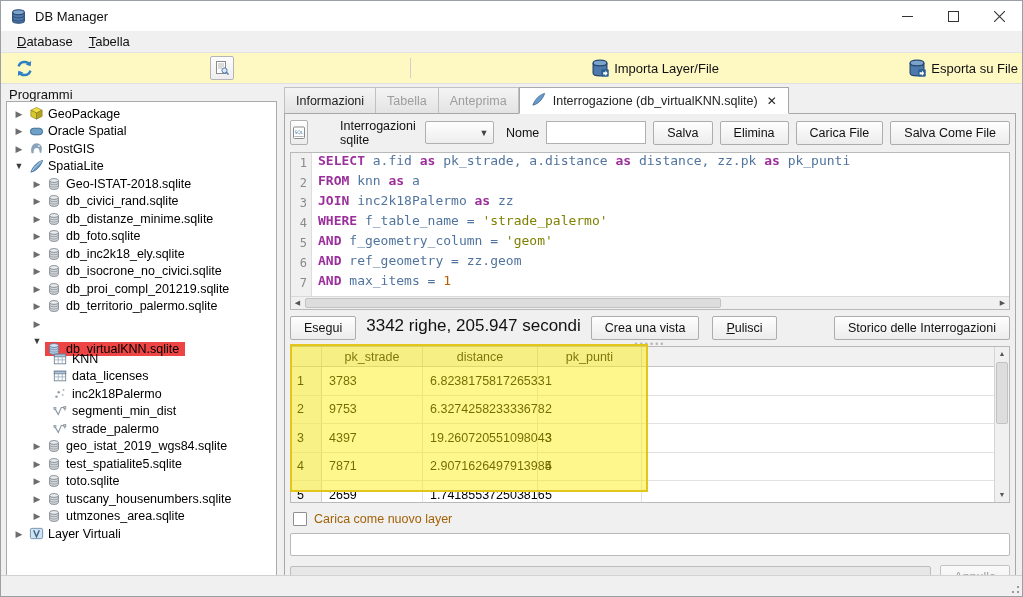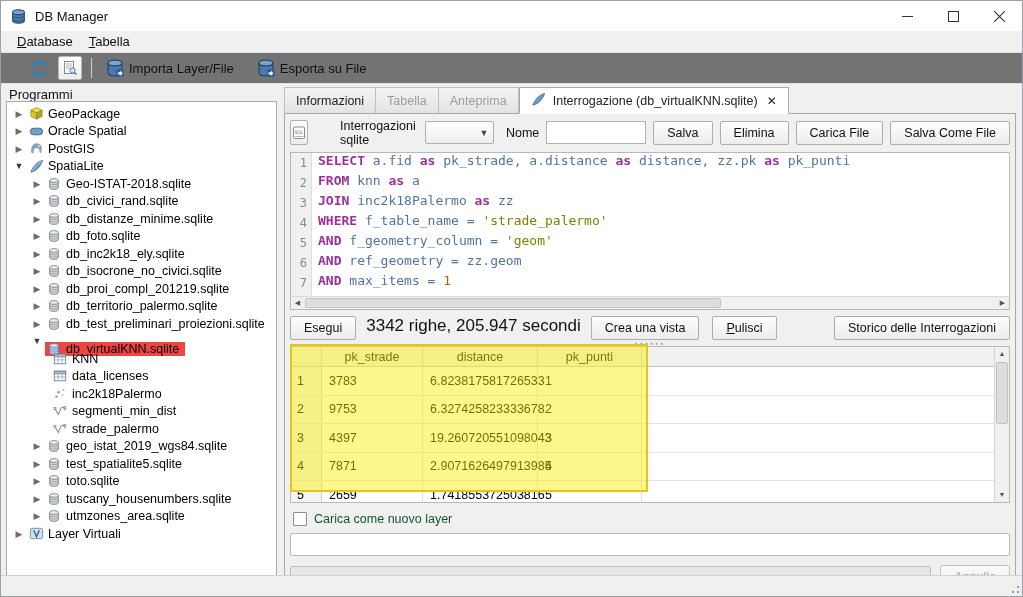--- a/index.html
+++ b/index.html
@@ -12,21 +12,21 @@
   .titlebar .title { font-size:13px; color:#111;text-align:center; }
   .wctrls { margin-left:auto; display:flex; height:100%; }
   .wbtn { width:46px; height:100%; display:flex; align-items:center; justify-content:center; font-size:13px; color:#333; }
   .wbtn svg { display:block; }
 
   
   .menubar { position:absolute; left:0; top:30px; right:0; height:22px; background:#f0f0f0; display:flex; align-items:center; padding-left:8px; border-bottom:1px solid #e3e3e3;}
   .menu-item { font-size:13px; color:#111; padding:2px 8px; }
 
   
-  .toolbar { position:absolute; left:0; top:52px; right:0; height:31px; background:#737373; display:flex; align-items:center; padding-left:24px; border-bottom:1px solid #e0e0e0; }
+  .toolbar { position:absolute; left:0; top:52px; right:0; height:31px; background:#fef9c3; display:flex; align-items:center; padding-left:10px; border-bottom:1px solid #e0e0e0;justify-content:space-between; }
   .tbtn { display:flex; align-items:center; gap:4px; font-size:13px; color:#111; padding:2px 4px; }
   .tbtn.framed { border:1px solid #b5b5b5; border-radius:2px; background:linear-gradient(#fdfdfd,#eee); padding:3px; margin-left:6px; }
   .tsep { width:1px; height:20px; background:#cfcfcf; margin:0 9px; }
 
   
   .dock-label { position:absolute; left:8px; top:86px; font-size:13px; color:#111; }
   .tree { position:absolute; left:5px; top:100px; width:271px; height:475px; background:#fff; border:1px solid #aaa; overflow:hidden; padding-top:3px; }
   .trow { display:flex; align-items:center; height:17.5px; font-size:12.5px; color:#000; white-space:nowrap; }
   .trow .arrow { width:16px; text-align:center; font-size:9px; color:#6d6d6d; flex:0 0 16px; }
   .trow .arrow.exp { color:#3c3c3c; }
@@ -101,21 +101,21 @@
   .vscroll { position:absolute; right:0; top:0; bottom:0; width:15px; background:#f0f0f0; border-left:1px solid #d4d4d4; }
   .vscroll .sarr { position:absolute; left:0; right:0; height:14px; font-size:7px; color:#555; text-align:center; line-height:14px; }
   .vscroll .thumb { position:absolute; left:1px; right:1px; top:15px; height:62px; background:#ddd; border:1px solid #c2c2c2; border-radius:2px; }
 
   
   .hl-overlay { position:absolute; left:5px; top:230px; width:358px; height:148px; background:rgba(252,238,0,0.45); border:2px solid #e3c51c; pointer-events:none; z-index:5; }
 
   
   .chkrow { position:absolute; left:8px; top:398px; display:flex; align-items:center; gap:7px; }
   .chkbox { width:14px; height:14px; border:1px solid #8f8f8f; background:#fff; border-radius:1px; }
-  .chklabel { font-size:12.5px; color:#14532d; }
+  .chklabel { font-size:12.5px; color:#a16207; }
   .layerinput { position:absolute; left:5px; right:5px; top:419px; height:23px; border:1px solid #b9b9b9; background:#fff; border-radius:2px; font-family:inherit; font-size:12.5px; padding:0 5px; }
   .progrow { position:absolute; left:5px; right:5px; top:450px; height:25px; display:flex; align-items:center; gap:9px; }
   .progress { flex:1; height:21px; background:#e7e7e7; border:1px solid #bdbdbd; border-radius:2px; }
   .btn.disabled { color:#a2a2a2; background:linear-gradient(#fafafa,#efefef); border-color:#c3c3c3; }
 
   
   .statusbar { position:absolute; left:0; right:0; bottom:0; height:21px; background:#f0f0f0; border-top:1px solid #d2d2d2; }
   .grip { position:absolute; right:2px; bottom:2px; width:12px; height:12px;
           background:radial-gradient(circle 1.2px at 10px 10px,#9a9a9a 1.2px,transparent 1.3px),
                      radial-gradient(circle 1.2px at 10px 5px,#9a9a9a 1.2px,transparent 1.3px),
@@ -352,30 +352,20 @@
               <path d="M3 4 v8 a5 2.2 0 0 0 10 0 v-8" fill="#d3d7db" stroke="#7d858c"></path>
               <ellipse cx="8" cy="4" rx="5" ry="2.2" fill="#e9ecef" stroke="#7d858c"></ellipse>
               <path d="M3 6.7 a5 2.2 0 0 0 10 0 M3 9.4 a5 2.2 0 0 0 10 0" fill="none" stroke="#7d858c" stroke-width="0.7"></path>
             </svg>
           </span>
       <span class="tlabel">db_territorio_palermo.sqlite</span>
         </span>
     </div>
     <div class="trow lvl1">
       <span class="arrow">▶</span>
-      <span class="selwrap">
-          <span class="ticon">
-            <svg width="14" height="14" viewBox="0 0 16 16">
-              <path d="M3 4 v8 a5 2.2 0 0 0 10 0 v-8" fill="#d3d7db" stroke="#7d858c"></path>
-              <ellipse cx="8" cy="4" rx="5" ry="2.2" fill="#e9ecef" stroke="#7d858c"></ellipse>
-              <path d="M3 6.7 a5 2.2 0 0 0 10 0 M3 9.4 a5 2.2 0 0 0 10 0" fill="none" stroke="#7d858c" stroke-width="0.7"></path>
-            </svg>
-          </span>
-      <span class="tlabel">db_test_preliminari_proiezioni.sqlite</span>
-        </span>
     </div>
 
     <div class="trow lvl1 sel">
       <span class="arrow exp">▼</span>
       <span class="selwrap">
           <span class="ticon">
             <svg width="14" height="14" viewBox="0 0 16 16">
               <path d="M3 4 v8 a5 2.2 0 0 0 10 0 v-8" fill="#b8cfe4" stroke="#5d80a5"></path>
               <ellipse cx="8" cy="4" rx="5" ry="2.2" fill="#d7e5f2" stroke="#5d80a5"></ellipse>
               <path d="M3 6.7 a5 2.2 0 0 0 10 0 M3 9.4 a5 2.2 0 0 0 10 0" fill="none" stroke="#5d80a5" stroke-width="0.7"></path>

